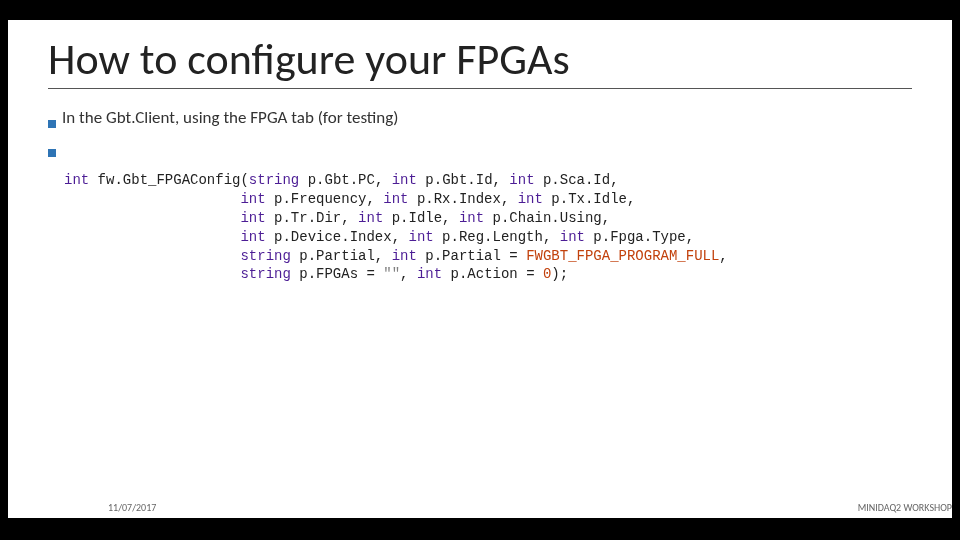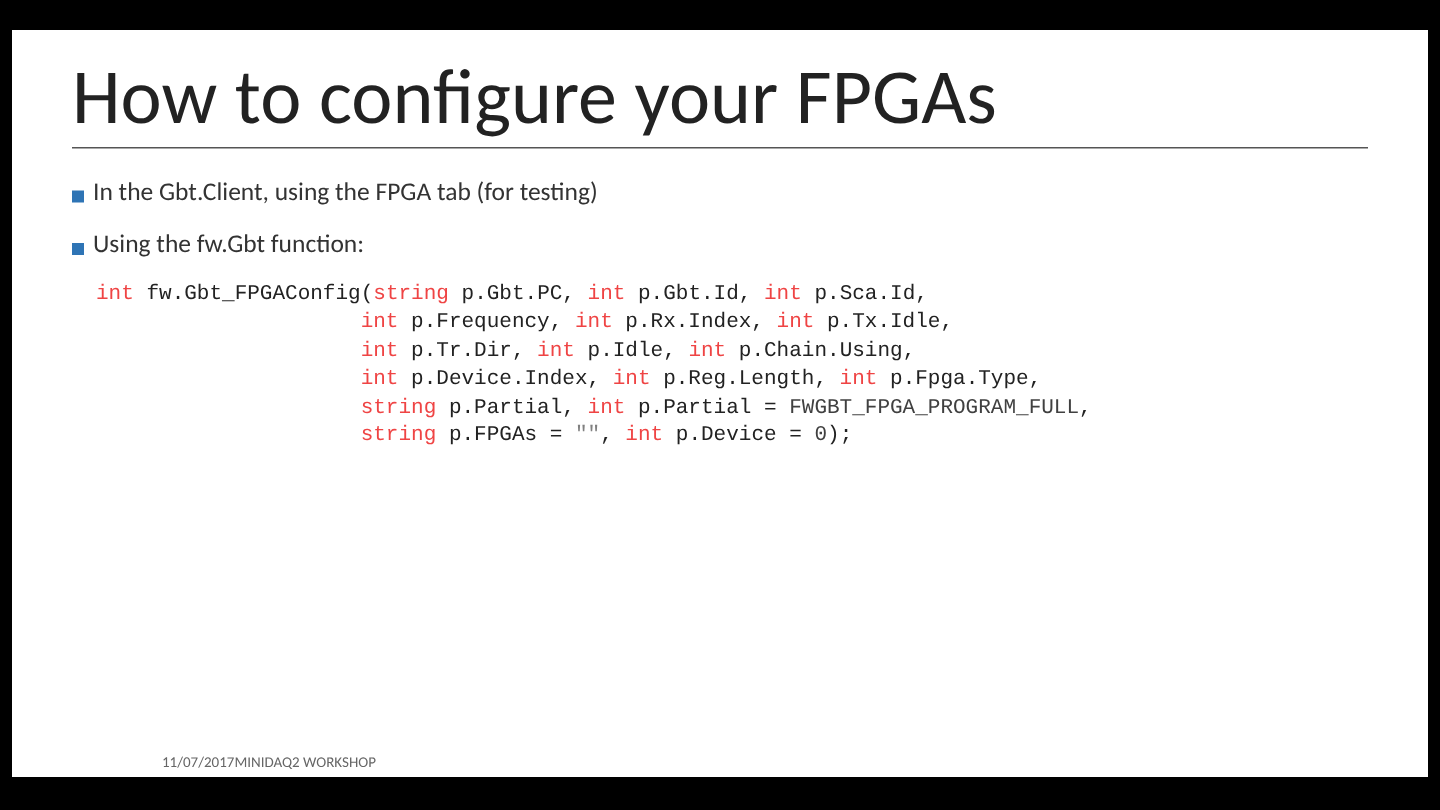--- a/index.html
+++ b/index.html
@@ -1,48 +1,47 @@
 <!DOCTYPE html>
 <html><head>
 <meta charset="utf-8">
 <style>
 html,body{margin:0;padding:0;width:960px;height:540px;background:#000;font-family:"Segoe UI","Calibri",sans-serif;overflow:hidden}
 .slide{position:absolute;left:8px;top:20px;width:944px;height:498px;background:#fff}
-.title{font-size:52px;color:#222;font-weight:400;padding:12px 40px 2px 40px;letter-spacing:0}
+.title{font-size:44px;color:#222;font-weight:400;padding:12px 40px 2px 40px;letter-spacing:0}
 .titlerule{margin:0 40px;border:none;border-top:1px solid #555;height:0}
 .body{padding:10px 40px 0 40px}
-.bullet{display:flex;align-items:center;margin:8px 0 14px 0;color:#333;font-size:17px}
+.bullet{display:flex;align-items:flex-end;margin:8px 0 14px 0;color:#333;font-size:17px}
 .bsq{display:inline-block;width:8px;height:8px;background:#2E74B5;flex:0 0 8px;margin:7px 6px 0 0}
 .code{font-family:"Consolas","Courier New",monospace;font-size:14px;line-height:1.35;color:#222;white-space:pre;padding-left:16px}
-.kw{color:#ef4444}
-.const{color:#404040}
+.kw{color:#4c1d95}
+.const{color:#c2410c}
 .str{color:#808080}
 .footer{position:absolute;left:0;right:0;bottom:0;height:22px;display:flex;align-items:center;font-size:10px;color:#666}
 .fdate{padding-left:100px}
-.fmid{flex:1;text-align:left}
+.fmid{flex:1;text-align:right}
 </style>
 </head>
 <body>
 
 <div class="slide">
   <div class="title">How to configure your FPGAs</div>
   <hr class="titlerule">
   <div class="body">
     <div class="bullet">
       <span class="bsq"></span>
       <span>In the Gbt.Client, using the FPGA tab (for testing)</span>
     </div>
     <div class="bullet">
       <span class="bsq"></span>
-      <span>Using the fw.Gbt function:</span>
     </div>
     <div class="code"><span class="kw">int</span><span> fw.Gbt_FPGAConfig(</span><span class="kw">string</span><span> p.Gbt.PC, </span><span class="kw">int</span><span> p.Gbt.Id, </span><span class="kw">int</span><span> p.Sca.Id,</span>
 <span>                     </span><span class="kw">int</span><span> p.Frequency, </span><span class="kw">int</span><span> p.Rx.Index, </span><span class="kw">int</span><span> p.Tx.Idle,</span>
 <span>                     </span><span class="kw">int</span><span> p.Tr.Dir, </span><span class="kw">int</span><span> p.Idle, </span><span class="kw">int</span><span> p.Chain.Using,</span>
 <span>                     </span><span class="kw">int</span><span> p.Device.Index, </span><span class="kw">int</span><span> p.Reg.Length, </span><span class="kw">int</span><span> p.Fpga.Type,</span>
 <span>                     </span><span class="kw">string</span><span> p.Partial, </span><span class="kw">int</span><span> p.Partial = </span><span class="const">FWGBT_FPGA_PROGRAM_FULL</span><span>,</span>
-<span>                     </span><span class="kw">string</span><span> p.FPGAs = </span><span class="str">""</span><span>,</span> <span class="kw">int</span><span> p.Device = </span><span class="const">0</span><span>);</span></div>
+<span>                     </span><span class="kw">string</span><span> p.FPGAs = </span><span class="str">""</span><span>,</span> <span class="kw">int</span><span> p.Action = </span><span class="const">0</span><span>);</span></div>
   </div>
   <div class="footer">
     <div class="fdate">11/07/2017</div>
     <div class="fmid">MINIDAQ2 WORKSHOP</div>
   </div>
 </div>
 
 </body></html>

